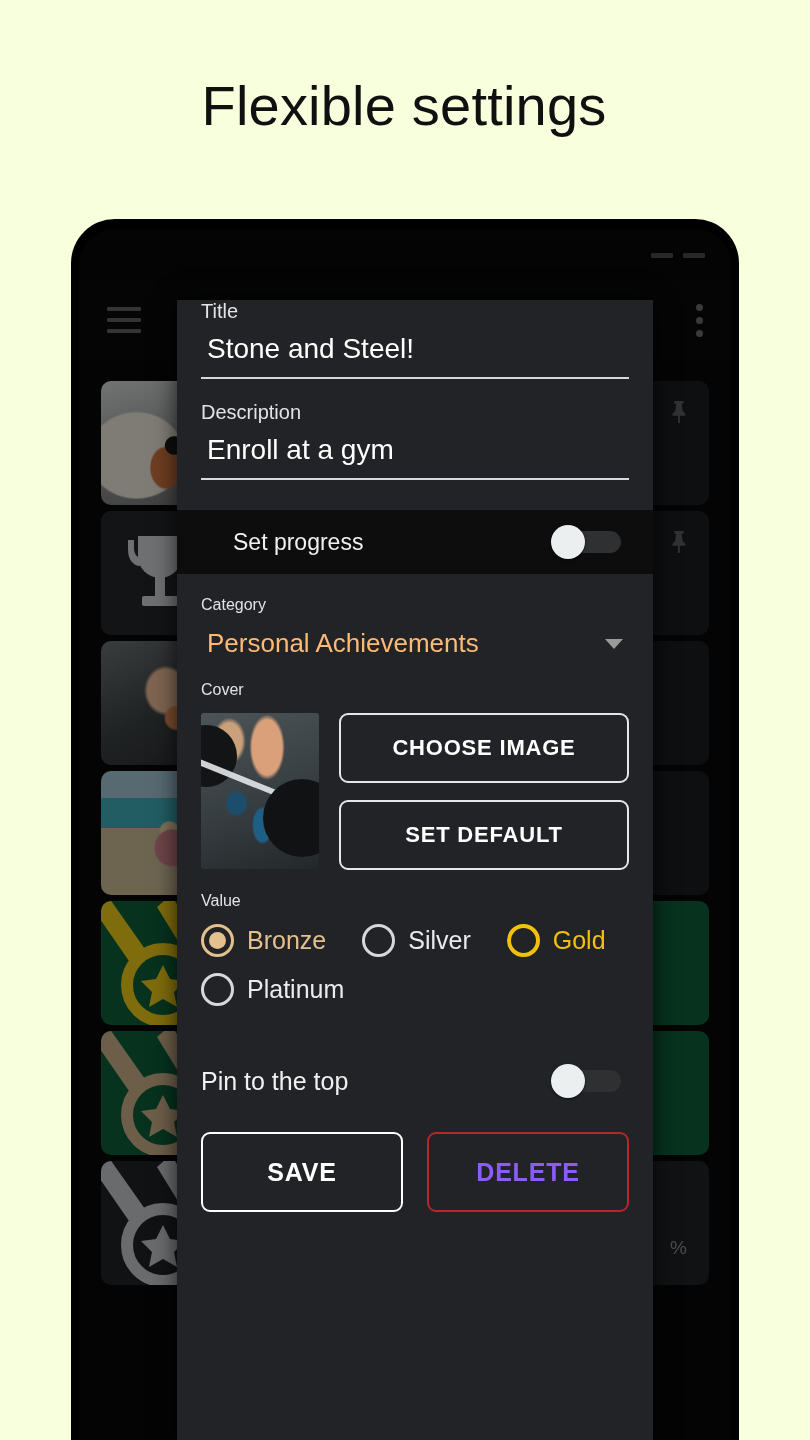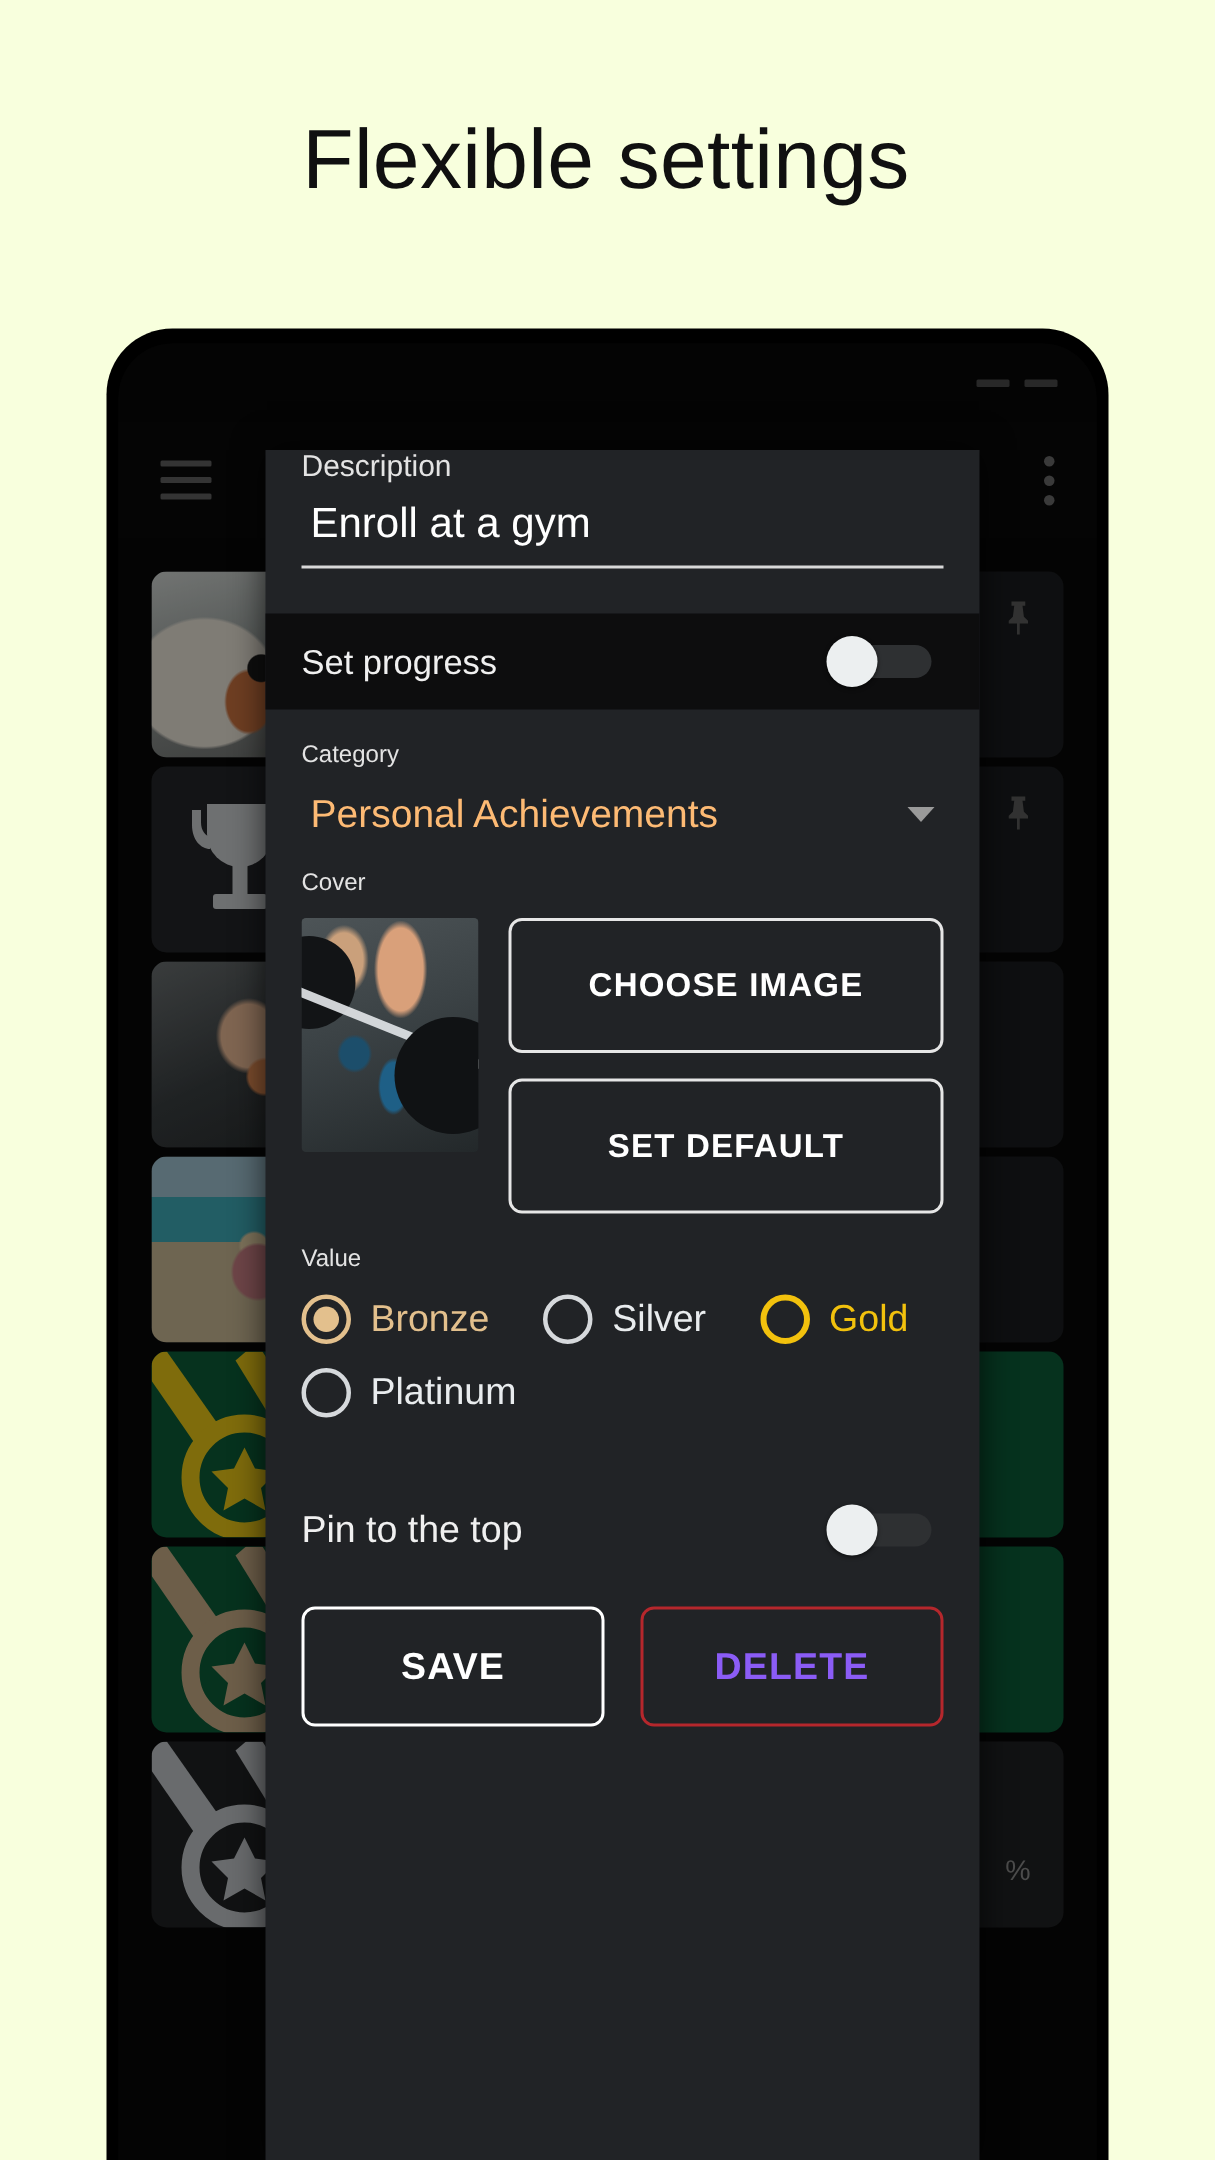--- a/index.html
+++ b/index.html
@@ -100,21 +100,21 @@
     font-size: 28px; color: #ffffff; padding: 0 0 12px 6px;
     border-bottom: 2px solid #d8d8d8; margin-bottom: 22px;
     white-space: nowrap; overflow: hidden;
   }
 
   .progress-row {
     background: #0d0d0e; margin-top: 8px;
     display: flex; align-items: center; justify-content: space-between;
     padding: 20px 24px; height: 64px;
   }
-  .progress-row .lbl { font-size: 23px; color: #f0f0f0; }
+  .progress-row .lbl { font-size: 23px; color: #f0f0f0; margin-left: 32px; }
 
   .switch { position: relative; width: 78px; height: 34px; display: flex; align-items: center; }
   .switch .track {
     position: absolute; left: 10px; top: 6px; width: 60px; height: 22px;
     border-radius: 11px; background: #2e3032;
   }
   .switch .thumb {
     position: absolute; left: 0; top: 0; width: 34px; height: 34px;
     border-radius: 50%; background: #eceff0;
     box-shadow: 0 1px 3px rgba(0,0,0,.6);
@@ -153,21 +153,21 @@
     border-radius: 50%; background: #121416;
   }
   .cover-thumb .plateR {
     position: absolute; right: -22px; bottom: 12px; width: 78px; height: 78px;
     border-radius: 50%; background: #101214;
   }
   .cover-btns { flex: 1; display: flex; flex-direction: column; gap: 17px; }
   .obtn {
     border: 2px solid #e6e6e6; border-radius: 9px; background: transparent;
     color: #ffffff; font-size: 22px; font-weight: bold; letter-spacing: .8px;
-    height: 90px; display: flex; align-items: center; justify-content: center;
+    height: 70px; display: flex; align-items: center; justify-content: center;
     cursor: pointer;
   }
 
   .radios { margin-top: 14px; }
   .radio-line { display: flex; align-items: center; gap: 0; margin-bottom: 16px; }
   .radio {
     display: flex; align-items: center; gap: 13px; cursor: pointer;
     margin-right: 36px;
   }
   .dot {
@@ -300,20 +300,24 @@
           </div>
         </div>
 
       </div>
 
       <div class="scrim"></div>
 
       <div class="dialog">
 
 
+        <div class="field">
+          <div class="field-label">Title</div>
+          <div class="field-input">Stone and Steel!</div>
+        </div>
 
         <div class="field">
           <div class="field-label">Description</div>
           <div class="field-input">Enroll at a gym</div>
         </div>
 
         <div class="progress-row">
           <span class="lbl">Set progress</span>
           <span class="switch">
             <span class="track"></span>

